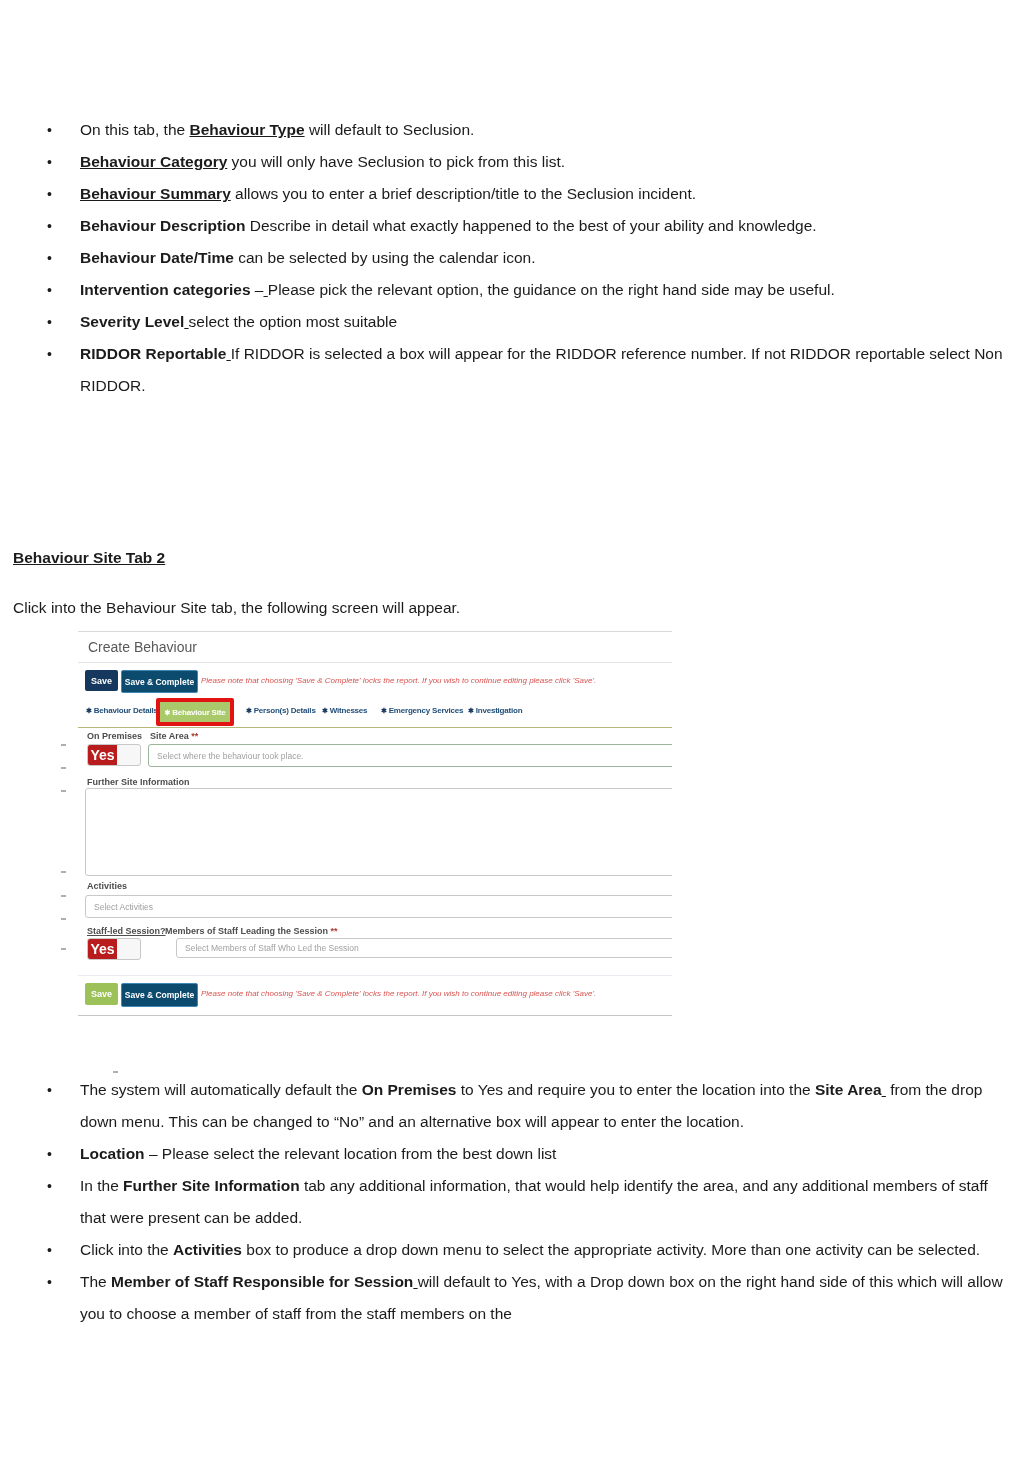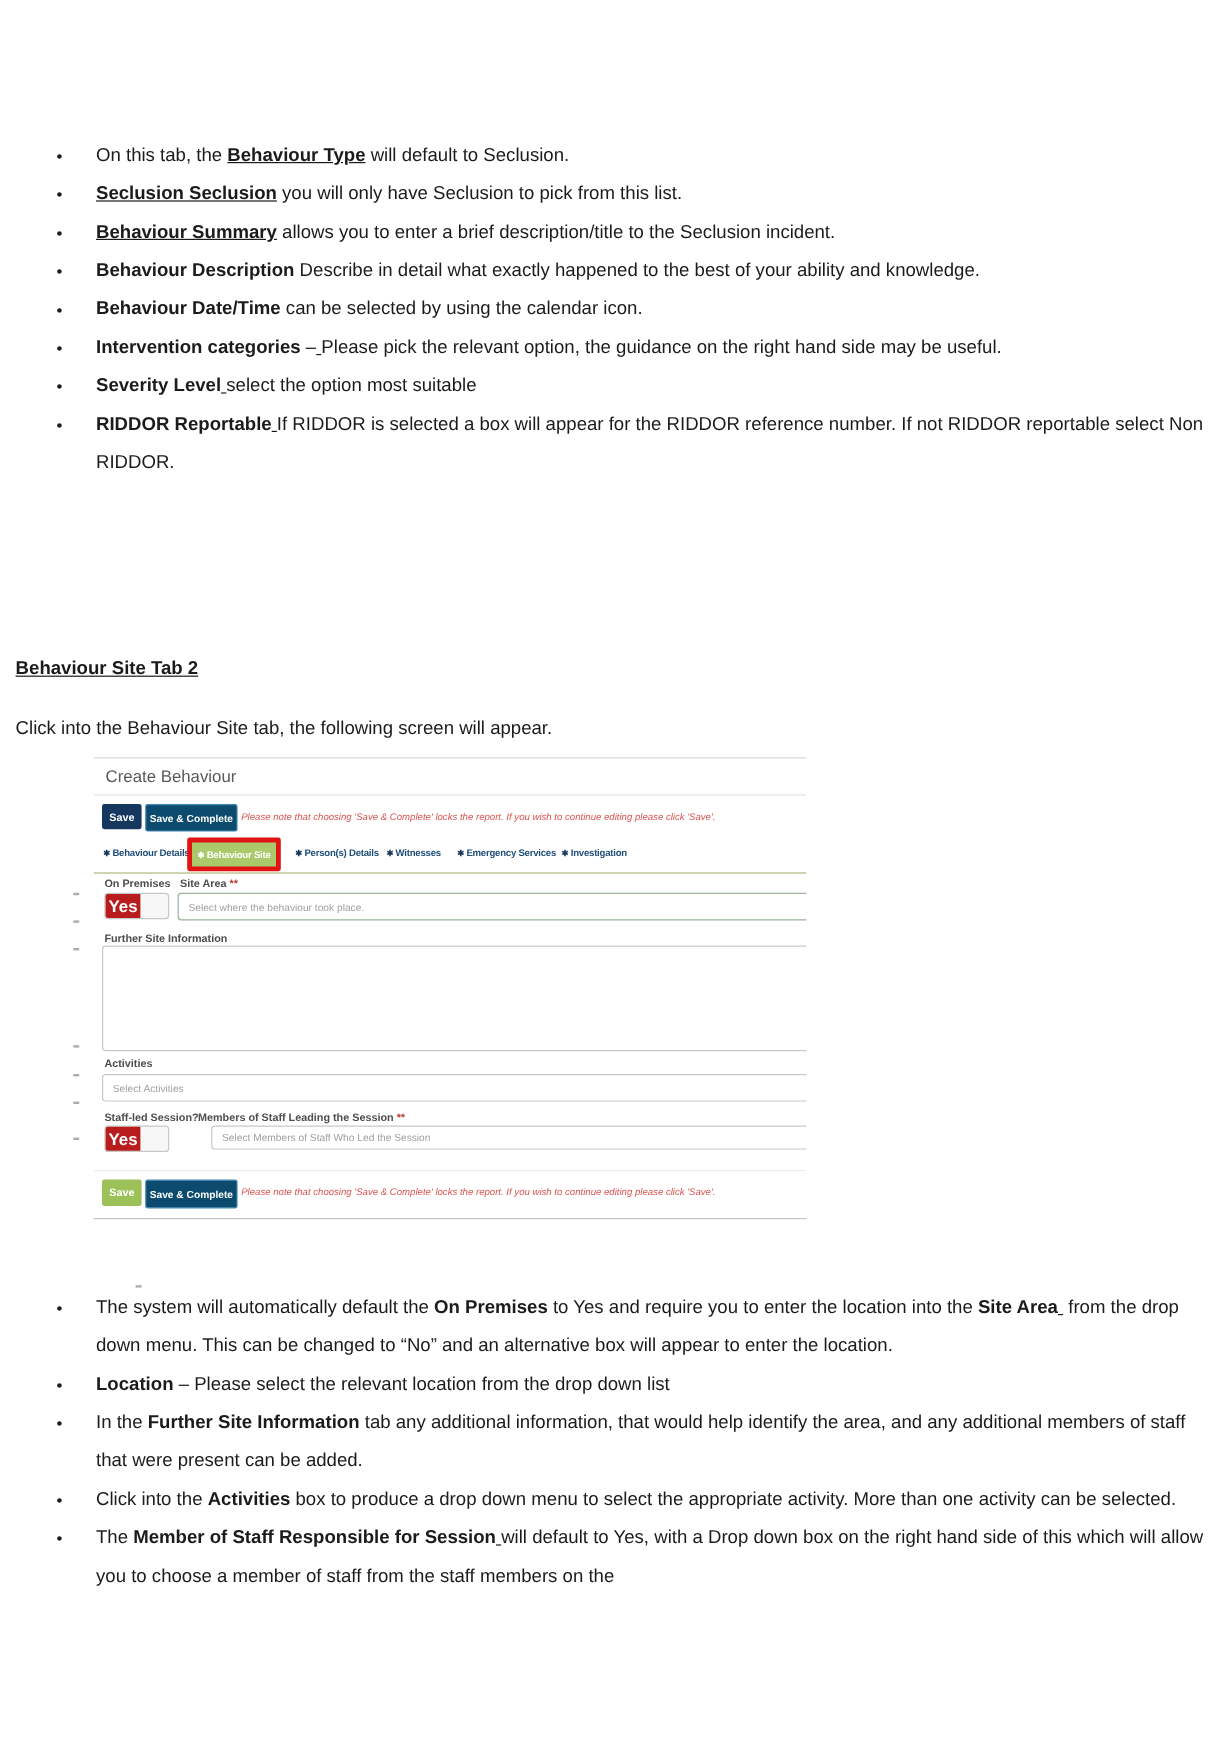--- a/index.html
+++ b/index.html
@@ -57,21 +57,21 @@
 <div class="page">
 
 
   <div class="doc blist" id="list1">
       <div class="bullet">
         <span class="marker">•</span>
         <span class="btext"><span>On this tab, the </span><span class="bseg useg">Behaviour Type</span><span> will default to Seclusion.</span></span>
       </div>
       <div class="bullet">
         <span class="marker">•</span>
-        <span class="btext"><span class="bseg useg">Seclusion Seclusion</span><span> you will only have Seclusion to pick from this list.</span></span>
+        <span class="btext"><span class="bseg useg">Behaviour Category</span><span> you will only have Seclusion to pick from this list.</span></span>
       </div>
       <div class="bullet">
         <span class="marker">•</span>
         <span class="btext"><span class="bseg useg">Behaviour Summary</span><span> allows you to enter a brief description/title to the Seclusion incident.</span></span>
       </div>
       <div class="bullet">
         <span class="marker">•</span>
         <span class="btext"><span class="bseg">Behaviour Description</span><span> Describe in detail what exactly happened to the best of your ability and knowledge.</span></span>
       </div>
       <div class="bullet">
@@ -135,21 +135,21 @@
       <div class="toggle-on">Yes</div>
     </div>
     <div class="abs input input-green" style="left:70px;top:112px;width:530px;height:23px;">Select where the behaviour took place.</div>
 
     <div class="abs flabel" style="left:9px;top:145px;">Further Site Information</div>
     <div class="abs input" style="left:7px;top:156px;width:600px;height:88px;"></div>
 
     <div class="abs flabel" style="left:9px;top:249px;">Activities</div>
     <div class="abs input" style="left:7px;top:263px;width:600px;height:23px;">Select Activities</div>
 
-    <div class="abs flabel" style="left:9px;top:294px;">Staff-led Session?</div>
+    <div class="abs flabel" style="left:9px;top:294px;text-decoration:underline;">Staff-led Session?</div>
     <div class="abs flabel" style="left:87px;top:294px;">
       <span>Members of Staff Leading the Session</span>
       <span class="req">**</span>
     </div>
     <div class="abs toggle" style="left:9px;top:306px;">
       <div class="toggle-on">Yes</div>
     </div>
     <div class="abs input" style="left:98px;top:306px;width:510px;height:20px;">Select Members of Staff Who Led the Session</div>
 
     <div class="abs hr3"></div>
@@ -168,21 +168,21 @@
   <div class="edit-mark" style="left:61px;top:948px;"></div>
   <div class="edit-mark" style="left:113px;top:1071px;"></div>
 
   <div class="doc blist" id="list2">
       <div class="bullet">
         <span class="marker">•</span>
         <span class="btext"><span>The system will automatically default the </span><span class="bseg">On Premises</span><span> to Yes and require you to enter the location into the </span><span class="bseg">Site Area</span><span class="useg"> </span><span> from the drop down menu. This can be changed to “No” and an alternative box will appear to enter the location.</span></span>
       </div>
       <div class="bullet">
         <span class="marker">•</span>
-        <span class="btext"><span class="bseg">Location</span><span> – Please select the relevant location from the drop down list</span></span>
+        <span class="btext"><span class="bseg">Location</span><span> – Please select the relevant location from the best down list</span></span>
       </div>
       <div class="bullet">
         <span class="marker">•</span>
         <span class="btext"><span>In the </span><span class="bseg">Further Site Information</span><span> tab any additional information, that would help identify the area, and any additional members of staff that were present can be added.</span></span>
       </div>
       <div class="bullet">
         <span class="marker">•</span>
         <span class="btext"><span>Click into the </span><span class="bseg">Activities</span><span> box to produce a drop down menu to select the appropriate activity. More than one activity can be selected.</span></span>
       </div>
       <div class="bullet">

